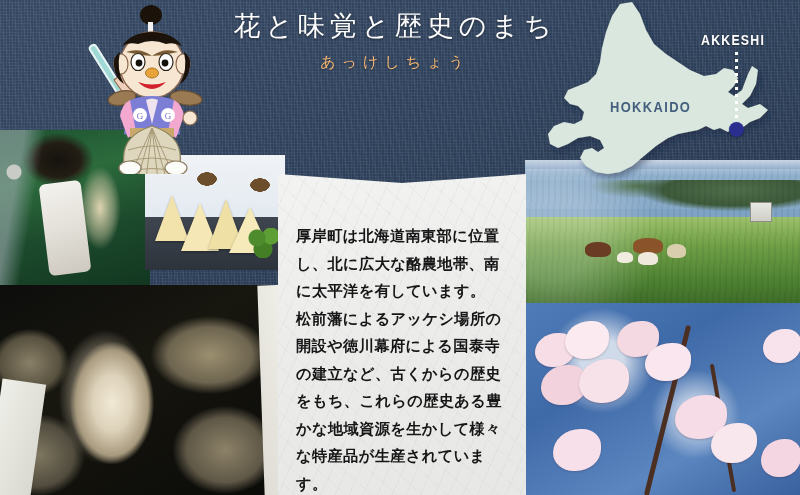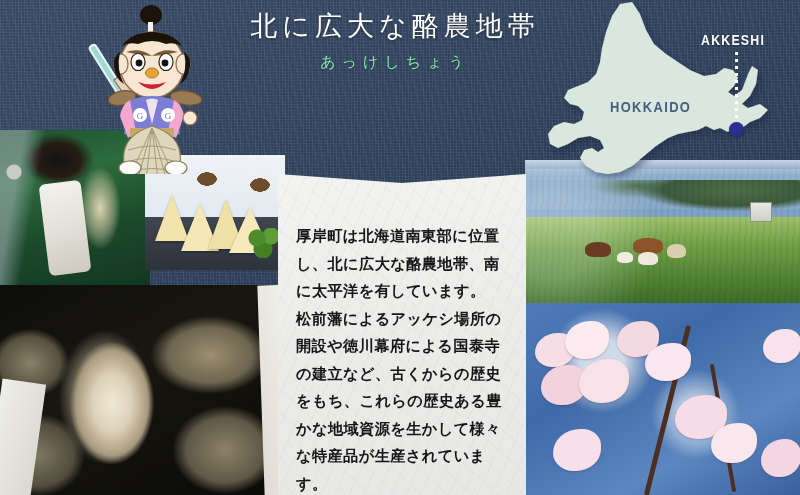--- a/index.html
+++ b/index.html
@@ -29,21 +29,21 @@
   
   .header-text { position:absolute; left:215px; top:8px; width:360px; text-align:center; z-index:30; }
   .tagline {
     font-family:"Liberation Serif", serif;
     color:#fdfdfd; font-size:27px; letter-spacing:5px;
     text-shadow:0 1px 3px rgba(0,0,0,.45);
     white-space:nowrap;
   }
   .reading {
     font-family:"Liberation Serif", serif;
-    color:#86efac; font-size:15px; letter-spacing:6px; margin-top:9px;
+    color:#fdba74; font-size:15px; letter-spacing:6px; margin-top:9px;
     text-shadow:0 1px 2px rgba(0,0,0,.4);
   }
   .town-name {
     font-family:"Liberation Serif", serif;
     color:#ffffff; font-size:55px; letter-spacing:6px; line-height:1.02;
     margin-top:2px; font-weight:400;
     text-shadow:0 2px 6px rgba(0,0,0,.45);
   }
 
   
@@ -327,21 +327,21 @@
         <path d="M40 170 q26 -7 52 0"></path>
     </g>
 
     <ellipse cx="44" cy="166" rx="11" ry="7" fill="#fbfbf8" stroke="#8a7a5c" stroke-width="1.2"></ellipse>
     <ellipse cx="90" cy="166" rx="11" ry="7" fill="#fbfbf8" stroke="#8a7a5c" stroke-width="1.2"></ellipse>
 
     <circle cx="104" cy="116" r="7" fill="#f7e6d2" stroke="#8d6a4f" stroke-width="1.1"></circle>
   </svg>
 
   <div class="header-text">
-    <div class="tagline">北に広大な酪農地帯</div>
+    <div class="tagline">花と味覚と歴史のまち</div>
     <div class="reading">あっけしちょう</div>
   </div>
 
   <div class="desc-panel">
     <div class="desc-text">
       <p>厚岸町は北海道南東部に位置し、北に広大な酪農地帯、南に太平洋を有しています。</p>
       <p>松前藩によるアッケシ場所の開設や徳川幕府による国泰寺の建立など、古くからの歴史をもち、これらの歴史ある豊かな地域資源を生かして様々な特産品が生産されています。</p>
     </div>
   </div>
 

